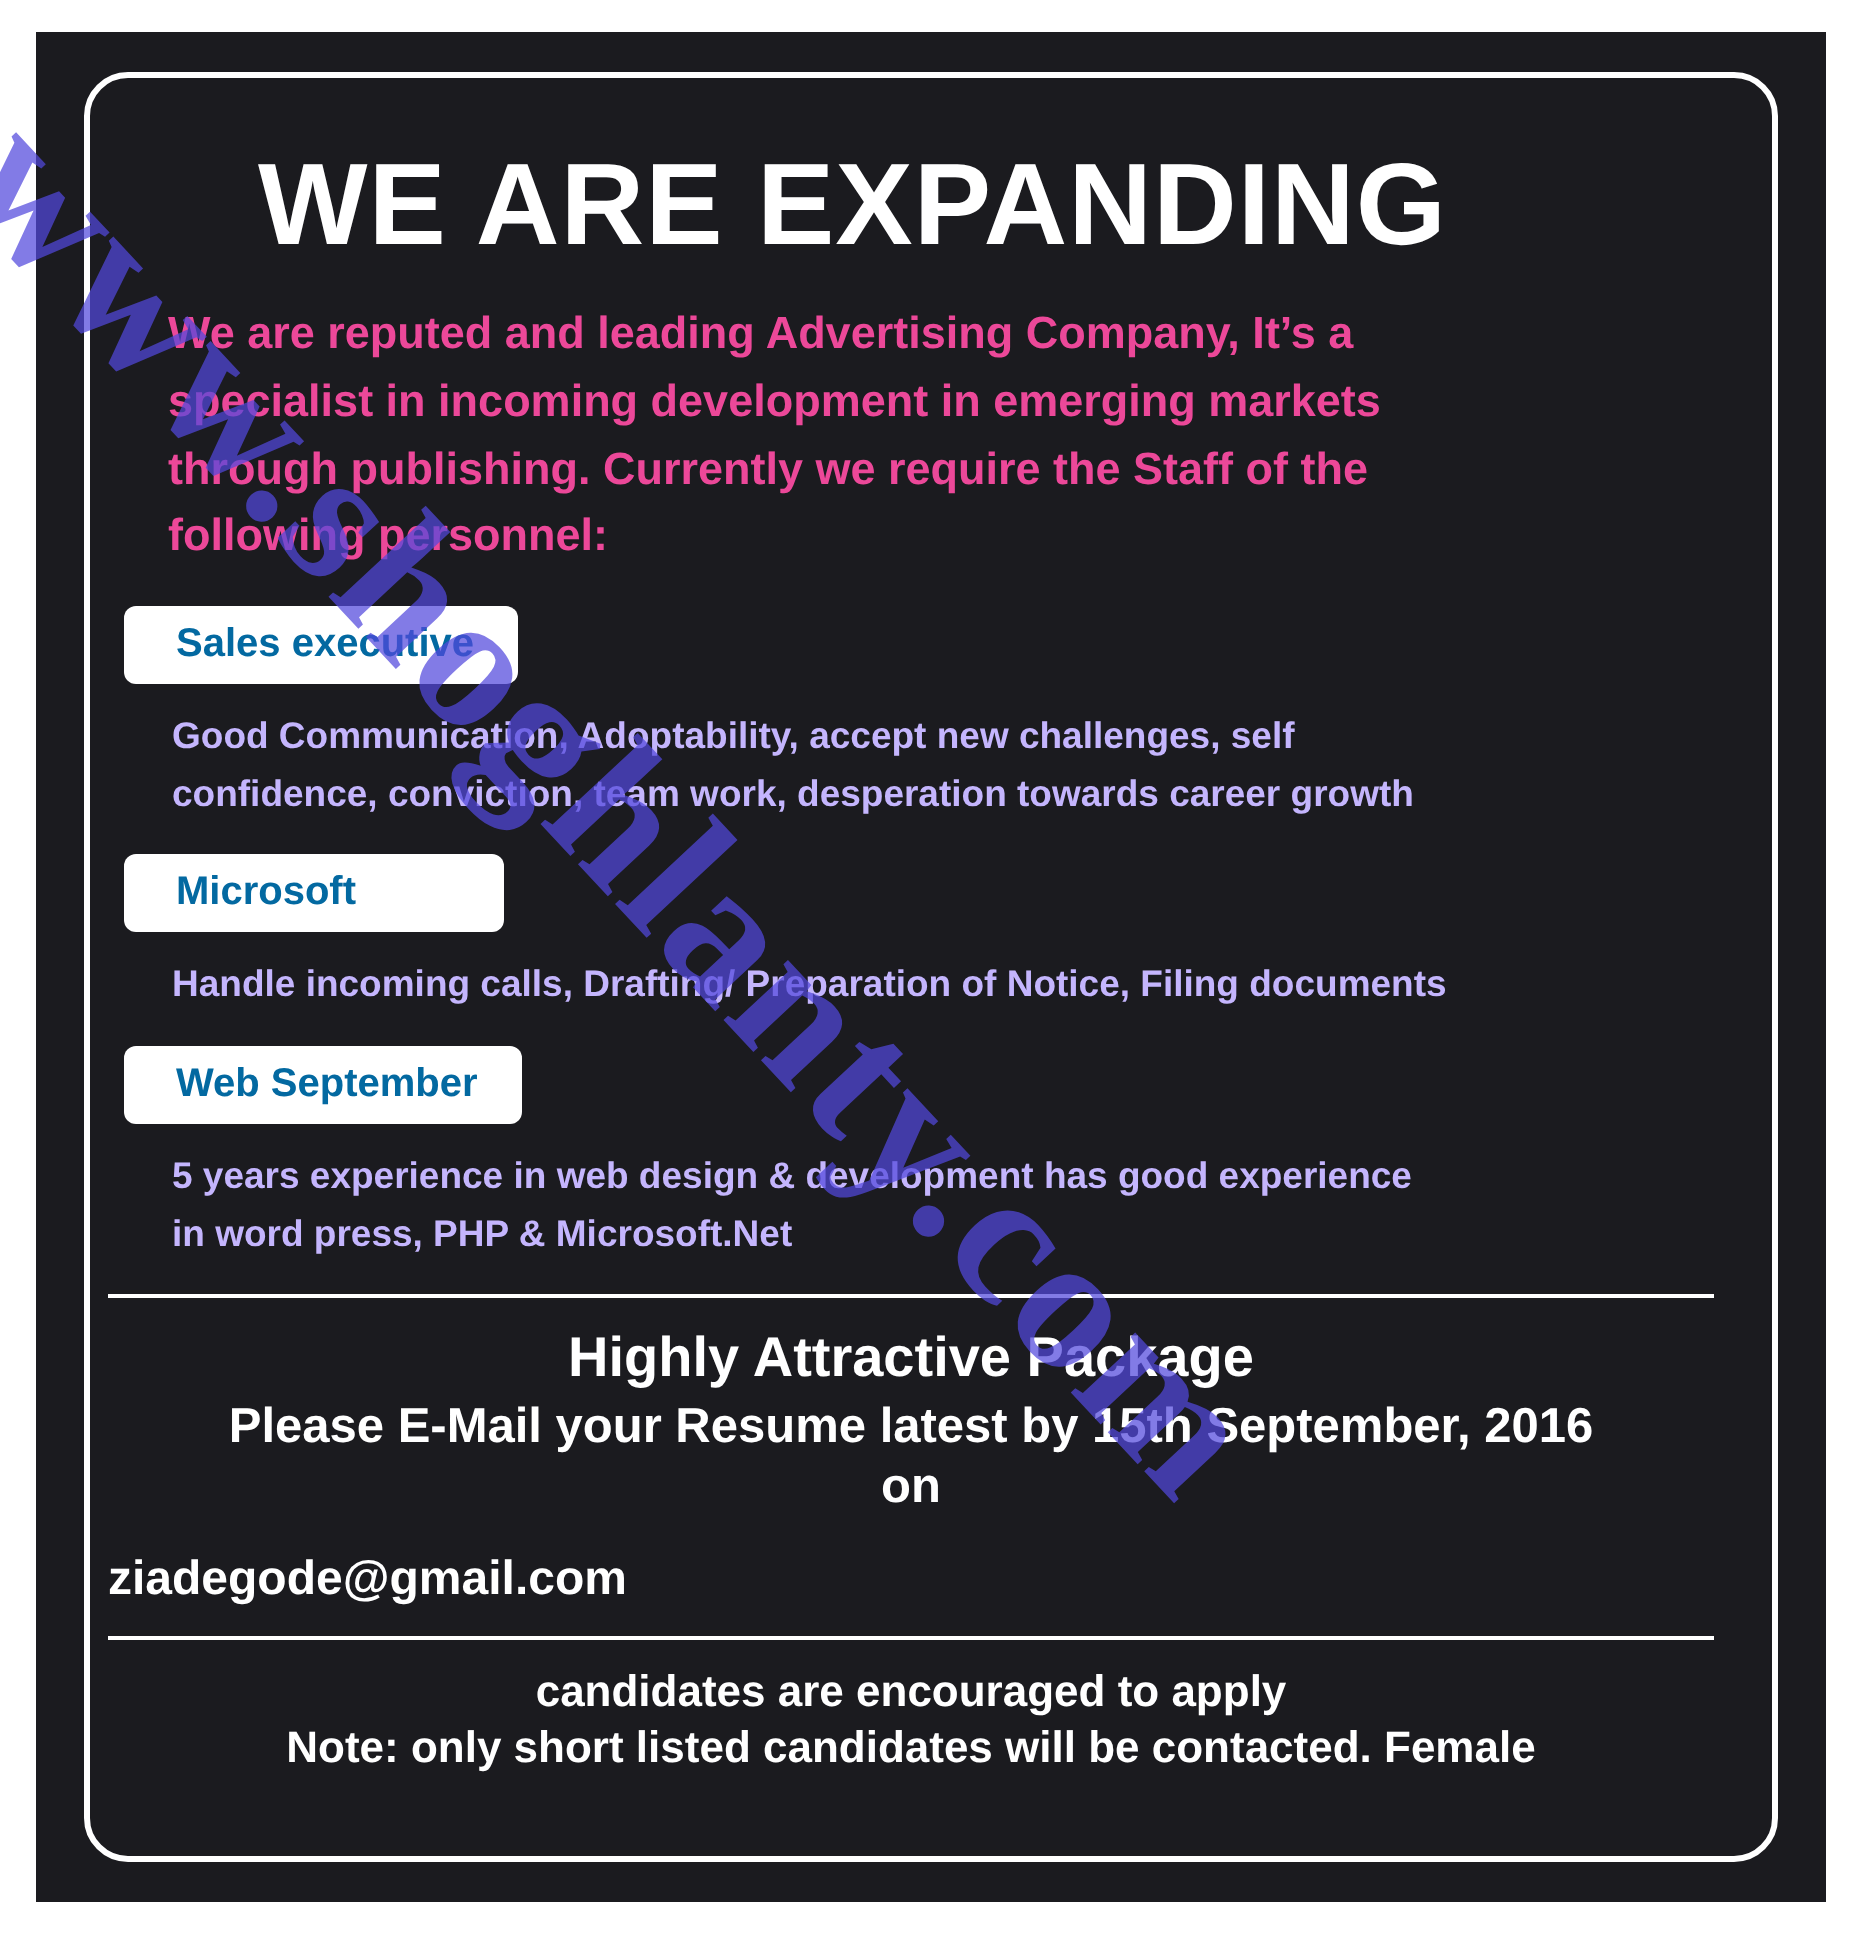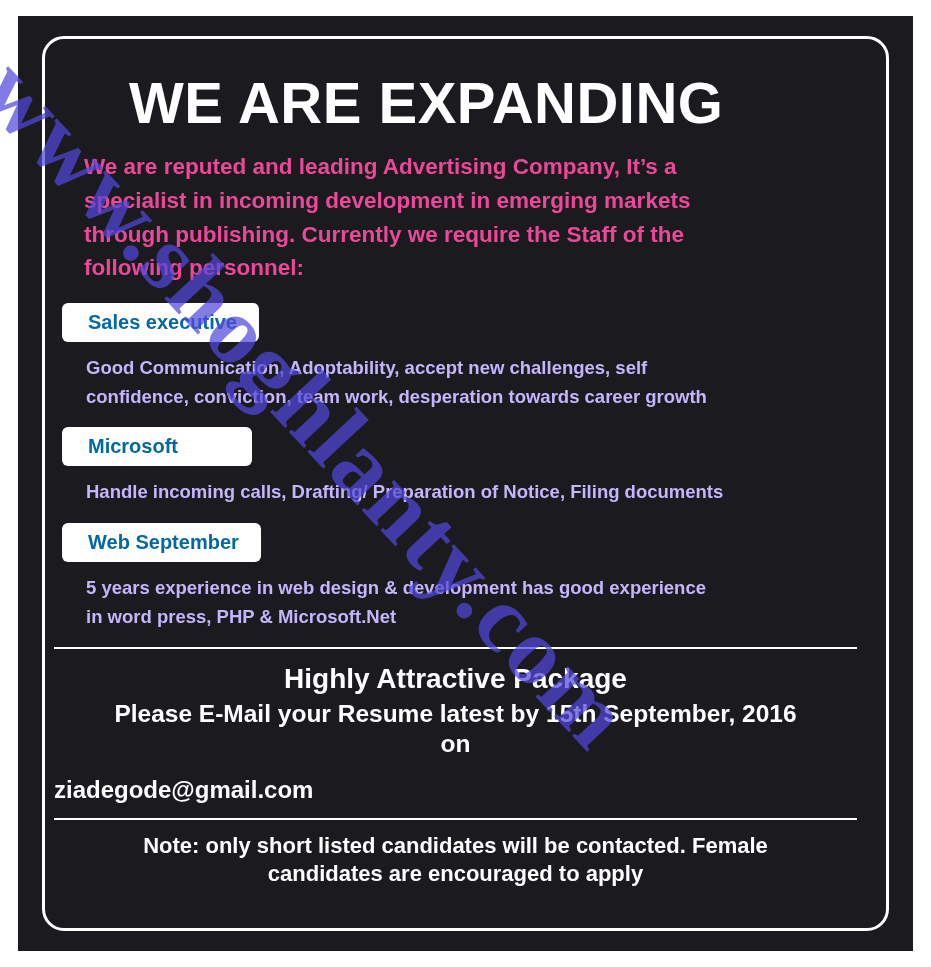--- a/index.html
+++ b/index.html
@@ -191,22 +191,22 @@
       <div class="package">Highly Attractive Package</div>
       <div class="deadline">
         <div>Please E-Mail your Resume latest by 15th September, 2016</div>
         <div>on</div>
       </div>
       <div class="email">ziadegode@gmail.com</div>
 
       <hr class="sep">
 
       <div class="note">
+        <div>candidates are encouraged to apply</div>
         <div>Note: only short listed candidates will be contacted. Female</div>
-        <div>candidates are encouraged to apply</div>
       </div>
 
     </div>
   </div>
 
   <div class="watermark">
     <div class="watermark-text">www.shoghlanty.com</div>
   </div>
 </div>
 

